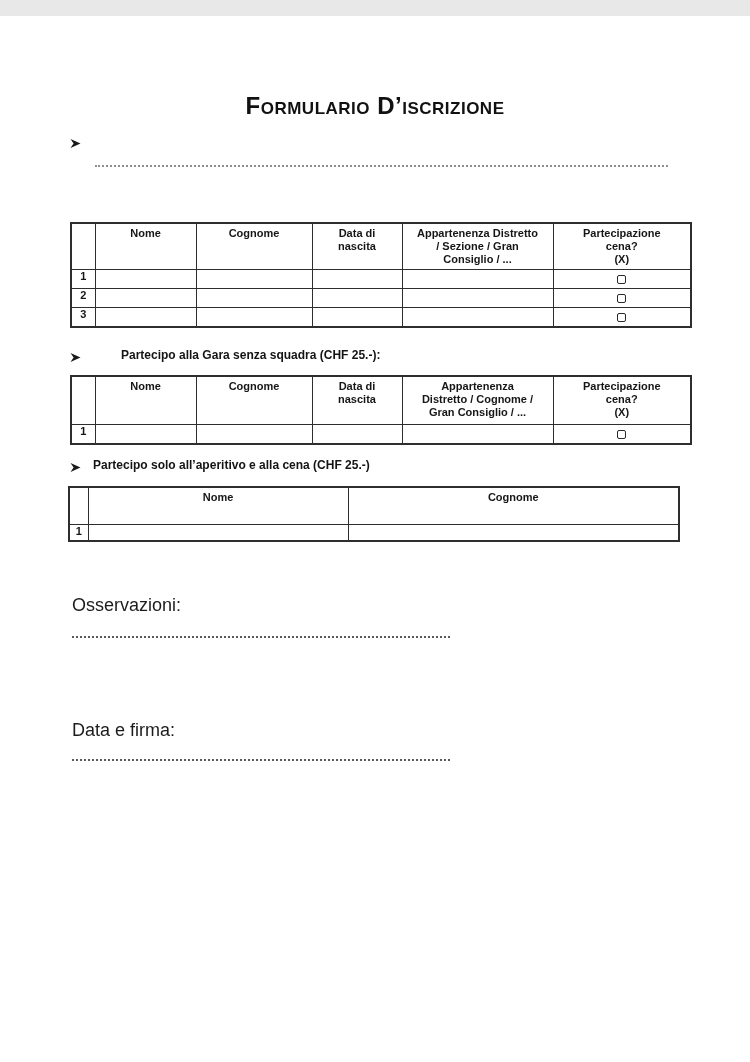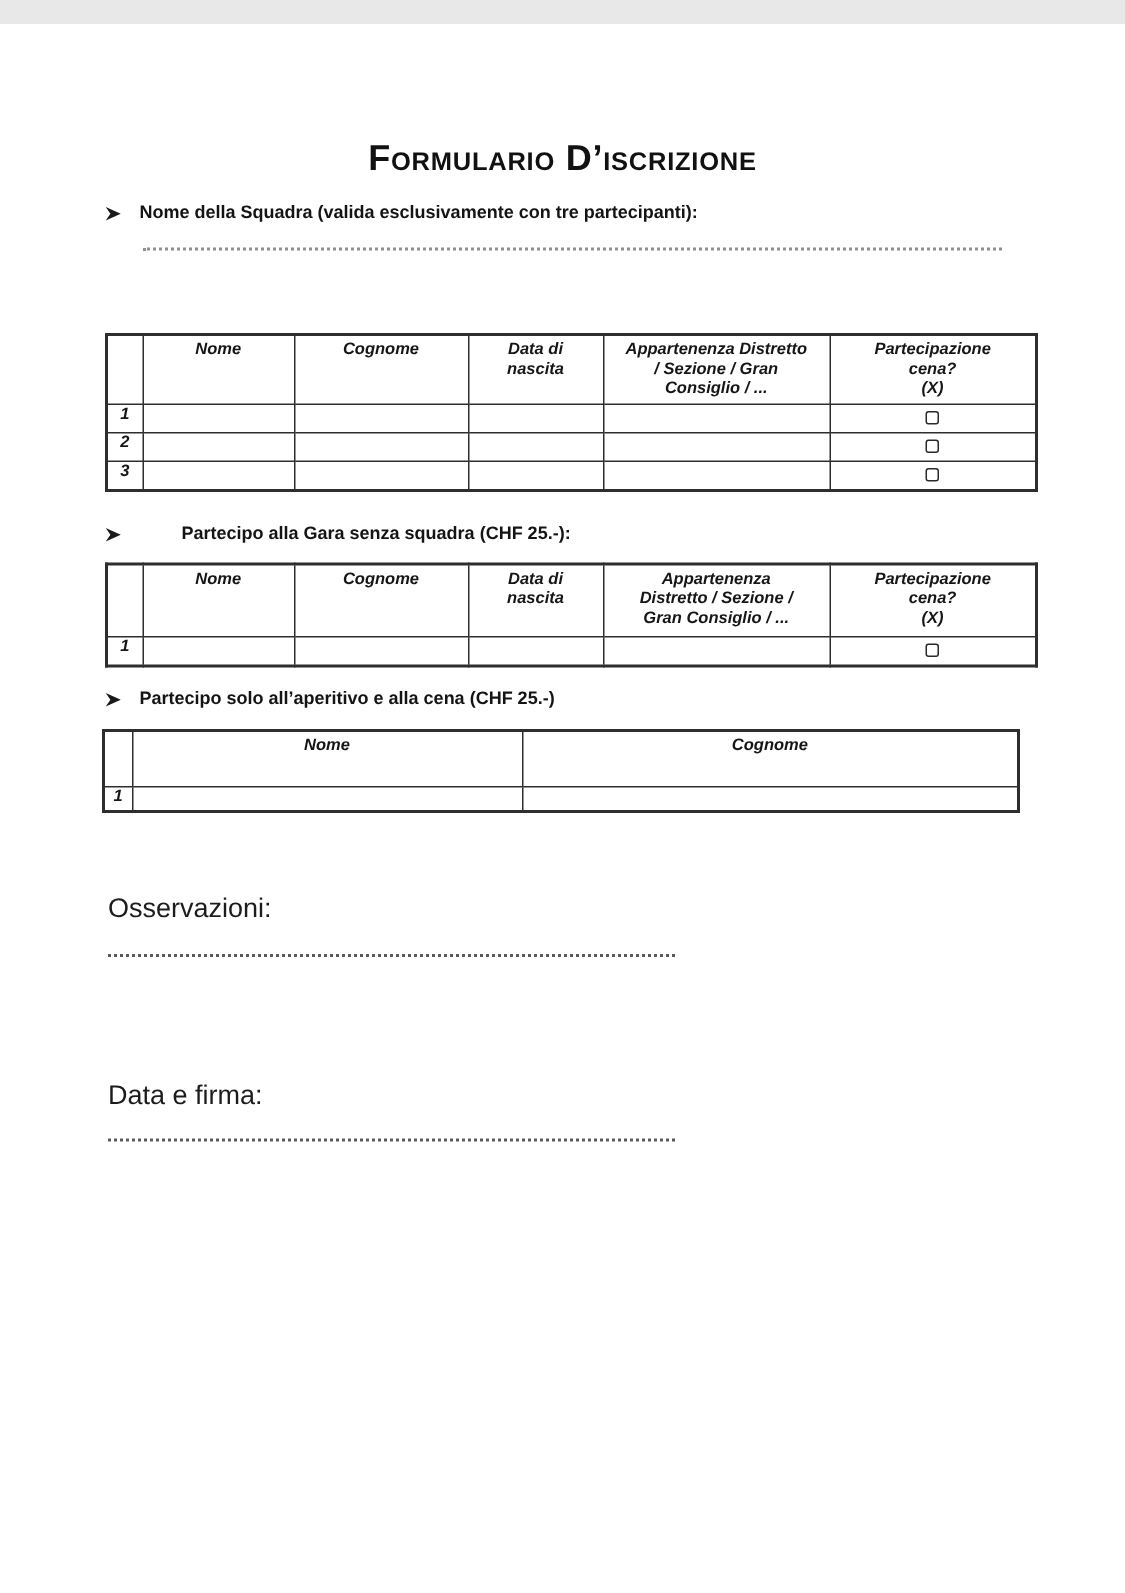--- a/index.html
+++ b/index.html
@@ -58,21 +58,20 @@
     font-weight: 700;
     line-height: 15px;
     color: #141414;
   }
 
   table.doc-table {
     position: absolute;
     border-collapse: collapse;
     table-layout: fixed;
     border: 2px solid #2e2e2e;
-    font-style: italic;
   }
   table.doc-table th, table.doc-table td {
     border: 1px solid #2e2e2e;
     padding: 0;
     vertical-align: top;
   }
   table.doc-table th {
     font-size: 11px;
     font-weight: 700;
     line-height: 13px;
@@ -125,21 +124,20 @@
 <div class="page">
 
   <div class="title">Formulario D’iscrizione</div>
 
   <div class="bullet-row" style="top:118px;">
     <span class="arrow">
       <svg width="11" height="11" viewBox="0 0 11 11">
           <polygon points="0.5,1 10.5,5.5 0.5,10 3.6,5.5" fill="#1a1a1a"></polygon>
         </svg>
     </span>
-    <span class="bullet-label">Nome della Squadra (valida esclusivamente con tre partecipanti):</span>
   </div>
 
   <div class="dotline" style="left:95px; top:143px; width:573px;"></div>
 
 
   <table class="doc-table" id="table-team">
     <colgroup>
       <col style="width:24px">
         <col style="width:101px">
         <col style="width:116px">
@@ -207,21 +205,21 @@
         <col style="width:138px">
     </colgroup>
     <tbody>
         <tr>
       <th></th>
       <th>Nome</th>
       <th>Cognome</th>
       <th>Data di
 nascita</th>
       <th>Appartenenza
-Distretto / Sezione /
+Distretto / Cognome /
 Gran Consiglio / ...</th>
       <th>Partecipazione
 cena?
 (X)</th>
     </tr>
     <tr>
       <td class="num">1</td>
       <td></td>
       <td></td>
       <td></td>

